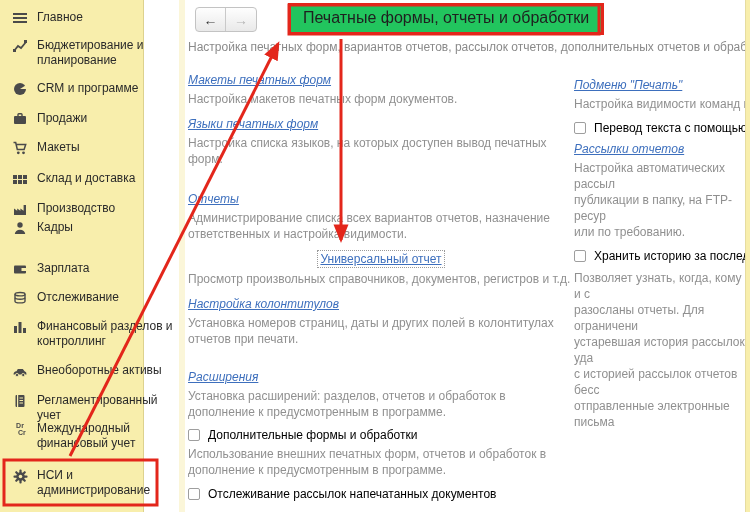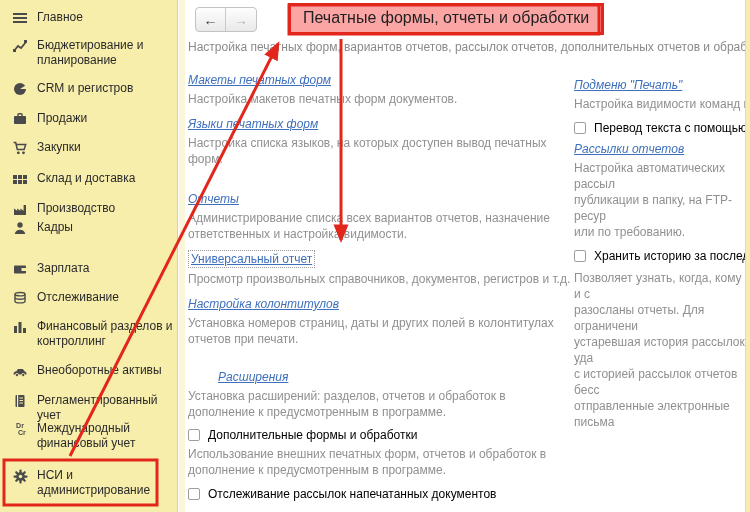--- a/index.html
+++ b/index.html
@@ -1,21 +1,21 @@
 <!DOCTYPE html>
 <html><head>
 <meta charset="utf-8">
 <style>
   * { margin:0; padding:0; box-sizing:border-box; }
   html,body { width:750px; height:512px; overflow:hidden; background:#fff;
               font-family:"Liberation Sans", sans-serif; }
   .stage { position:relative; width:750px; height:512px; overflow:hidden; }
 
   
-  .sidebar { position:absolute; left:0; top:0; width:178px; height:512px;
+  .sidebar { position:absolute; left:0; top:0; width:144px; height:512px;
              background:#f8eeac; border-right:1px solid #ddd28e; }
   .sidebar-gutter { position:absolute; left:179px; top:0; width:6px; height:512px;
                     background:#fbf6d9; }
   .right-strip { position:absolute; right:0; top:0; width:5px; height:512px;
                  background:#f8eeac; border-left:1px solid #e6dca0; }
   .side-item { position:absolute; left:0; width:178px; display:flex; align-items:flex-start;
                cursor:pointer; }
   .side-item .ic { width:18px; margin-left:11px; margin-top:1px; flex:0 0 18px;
                    display:flex; justify-content:center; }
   .side-item .lbl { margin-left:8px; font-size:12px; line-height:15px; color:#2a2a2a;
@@ -26,35 +26,35 @@
   
   .content { position:absolute; left:185px; top:0; width:565px; height:512px; background:#fff; }
   .navgroup { position:absolute; left:10px; top:7px; display:inline-flex;
               border:1px solid #c3c3c3; border-radius:4px; overflow:hidden;
               background:linear-gradient(#fefefe,#e9e9e9); }
   .navbtn { width:30px; height:23px; display:flex; align-items:center; justify-content:center;
             font-size:14px; cursor:pointer; }
   .navbtn.back { color:#333; border-right:1px solid #c9c9c9; }
   .navbtn.fwd  { color:#b5b5b5; }
   .title-box { position:absolute; left:103px; top:3px; border:3px solid #e3261b;
-               padding:3px 12px 5px 12px; background:#fca5a5; }
+               padding:3px 12px 5px 12px; background:#22c55e; }
   .page-title { font-size:16px; color:#1f1f1f; white-space:nowrap; }
   .subtitle { position:absolute; left:3px; top:40px; font-size:12px; color:#8a8a8a;
               white-space:nowrap; }
 
   .columns { position:absolute; left:3px; top:64px; width:562px; display:flex; }
   .col-left { width:386px; padding-top:6px; }
   .col-right { flex:1; padding-top:11px; overflow:hidden; }
 
   a.lnk { font-size:12px; color:#3d6fbd; text-decoration:underline; cursor:pointer;
           display:inline-block; line-height:16px; }
   .desc { font-size:12px; color:#909090; line-height:16px; white-space:pre-line; }
   .mb3 { margin-bottom:3px;font-style:italic; } .mb7 { margin-bottom:7px; } .mb8 { margin-bottom:8px; }
-  .mt20 { margin-top:20px;margin-left:30px; } .mt22 { margin-top:22px; }
-  .universal-wrap { margin-bottom:3px; }
+  .mt20 { margin-top:20px; } .mt22 { margin-top:22px; }
+  .universal-wrap { margin-bottom:3px;text-align:center; }
   .universal-wrap a { border:1px dotted #9a9a9a; padding:0 2px; }
 
   .cbrow { display:flex; align-items:center; margin-bottom:3px; cursor:pointer; }
   .cbox { width:12px; height:12px; border:1px solid #9e9e9e; border-radius:2px;
           background:#fff; flex:0 0 12px; }
   .cblabel { margin-left:8px; font-size:12px; color:#000000; line-height:16px; white-space:nowrap; }
   .cblink { margin-left:3px; font-size:12px; color:#3d6fbd; text-decoration:underline; cursor:pointer; }
   .nowrap { white-space:nowrap; }
 
   
@@ -92,42 +92,42 @@
 планирование</span>
     </div>
 
     <div class="side-item" style="top:81px">
       <span class="ic">
         <svg width="14" height="14">
             <circle cx="7" cy="7" r="6" fill="#4a4a4a"></circle>
             <path d="M7,7 L14,2.5 L14,7 Z" fill="#f8eeac"></path>
           </svg>
       </span>
-      <span class="lbl">CRM и регистров</span>
+      <span class="lbl">CRM и программе</span>
     </div>
 
     <div class="side-item" style="top:111px">
       <span class="ic">
         <svg width="14" height="14">
             <rect x="1" y="4" width="12" height="8" rx="1" fill="#4a4a4a"></rect>
             <path d="M5,4 V2.5 a0.8,0.8 0 0 1 0.8,-0.8 h2.4 a0.8,0.8 0 0 1 0.8,0.8 V4" fill="none" stroke="#4a4a4a" stroke-width="1.4"></path>
           </svg>
       </span>
       <span class="lbl">Продажи</span>
     </div>
 
     <div class="side-item" style="top:140px">
       <span class="ic">
         <svg width="14" height="14">
             <path d="M0.5,1.5 h2.2 l1.6,7 h6.8 l1.6,-5 H3.6" fill="none" stroke="#4a4a4a" stroke-width="1.5"></path>
             <circle cx="5.3" cy="11.8" r="1.4" fill="#4a4a4a"></circle>
             <circle cx="10.5" cy="11.8" r="1.4" fill="#4a4a4a"></circle>
           </svg>
       </span>
-      <span class="lbl">Закупки</span>
+      <span class="lbl">Макеты</span>
     </div>
 
     <div class="side-item" style="top:171px">
       <span class="ic">
         <svg width="14" height="14">
             <g fill="#4a4a4a">
               <rect x="0" y="3" width="4" height="4"></rect>
               <rect x="5" y="3" width="4" height="4"></rect>
               <rect x="10" y="3" width="4" height="4"></rect>
               <rect x="0" y="8" width="4" height="4"></rect>

